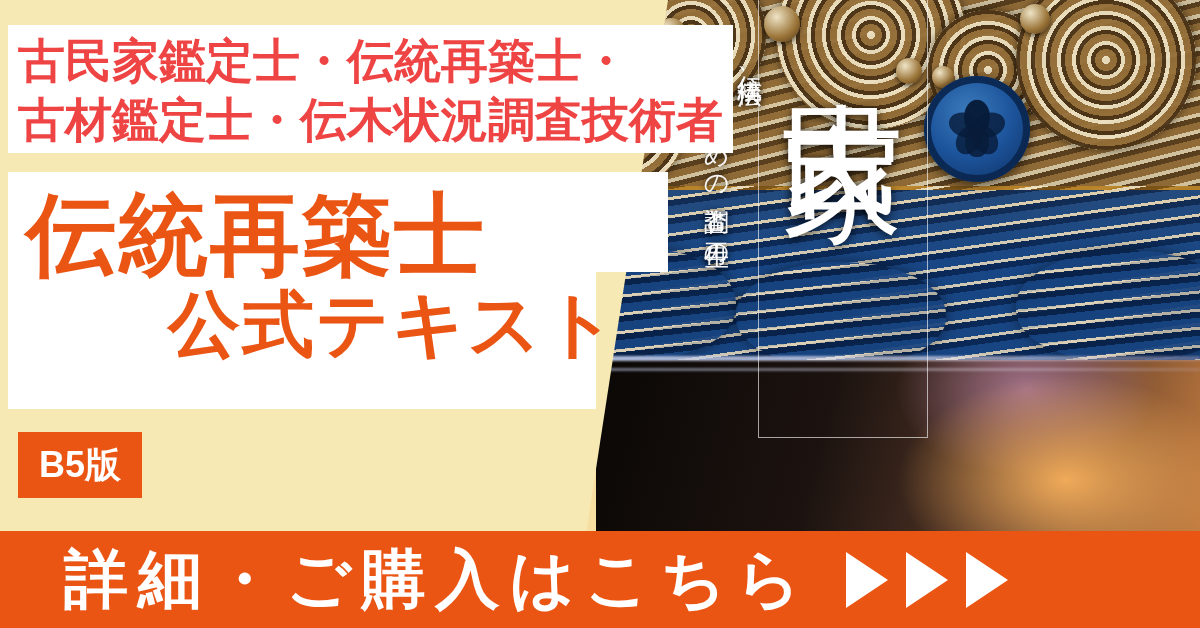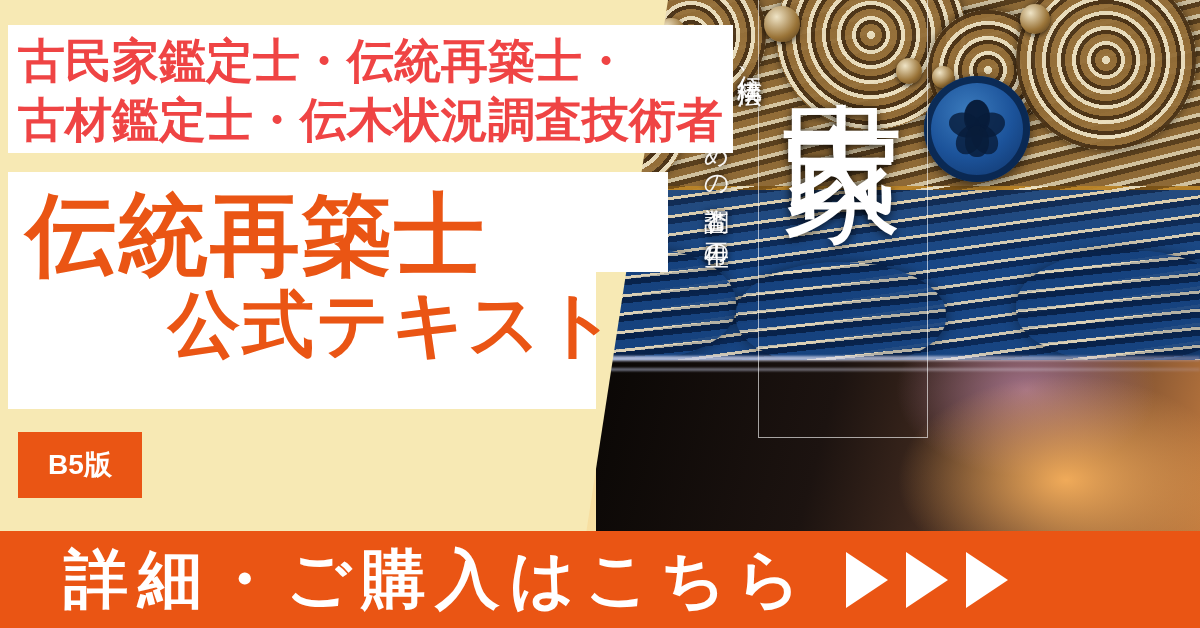--- a/index.html
+++ b/index.html
@@ -195,21 +195,21 @@
     font-weight:700; color:#ea5514;
     letter-spacing:2px; white-space:nowrap;
   }
 
   
   .badge {
     position:absolute; left:18px; top:432px;
     width:124px; height:66px;
     background:#ea5514;
     display:flex; align-items:center; justify-content:center;
-    color:#fff; font-size:28px; font-weight:700; letter-spacing:0px;
+    color:#fff; font-size:36px; font-weight:700; letter-spacing:0px;
   }
   .price {
     position:absolute; left:158px; top:433px;
     font-size:52px; line-height:64px;
     color:#ea5514; font-weight:400;
     white-space:nowrap;
   }
 
   
   .cta {

